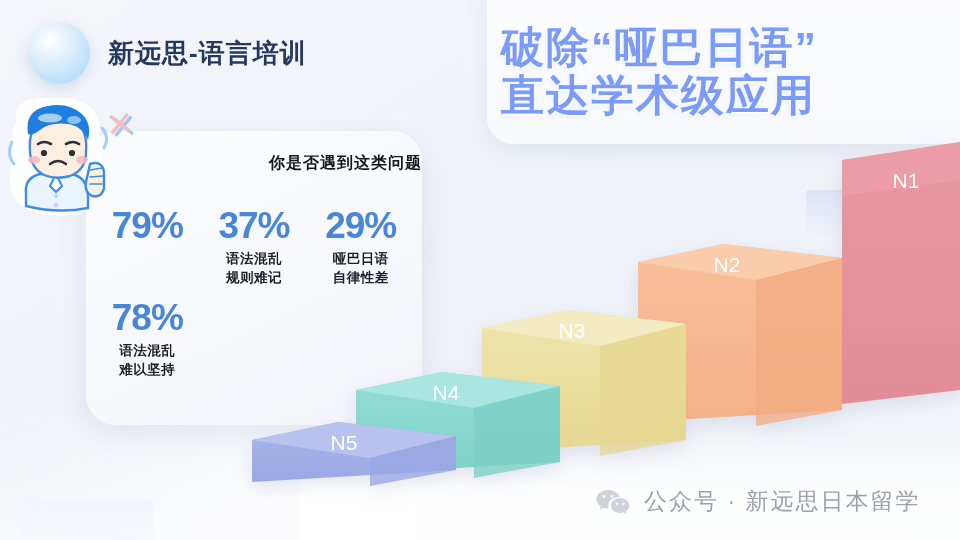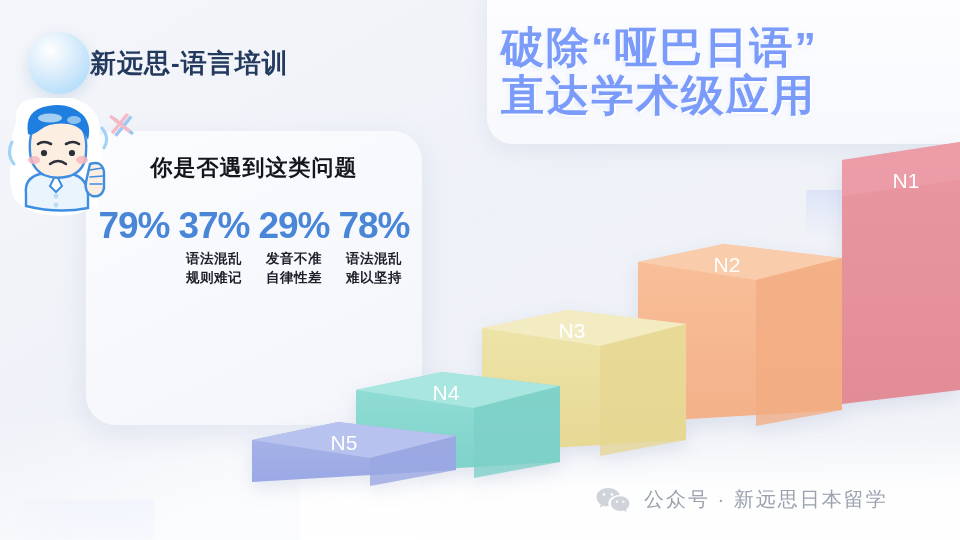--- a/index.html
+++ b/index.html
@@ -26,21 +26,21 @@
     background:linear-gradient(160deg,rgba(255,255,255,0) 0%,rgba(255,255,255,.75) 60%);
     pointer-events:none;
   }
   .bg-floor{
     position:absolute; left:300px; bottom:0; width:660px; height:110px;
     background:linear-gradient(180deg,rgba(255,255,255,0) 0%,rgba(255,255,255,.9) 55%);
     pointer-events:none;
   }
 
   
-  .brand{ position:absolute; left:28px; top:32px; display:flex; align-items:center; }
+  .brand{ position:absolute; left:28px; top:22px; display:flex; align-items:center; gap:18px; }
   .brand-logo{
     width:62px; height:62px; border-radius:50%;
     background:radial-gradient(circle at 36% 30%,#ffffff 0%,#ddeefb 38%,#b7defa 78%,#a9d6f6 100%);
     box-shadow:0 5px 14px rgba(120,160,200,.25);
   }
   .brand-title{
     font-size:26px; font-weight:bold; color:#23395e; letter-spacing:1px;
     white-space:nowrap;
   }
 
@@ -61,26 +61,26 @@
   .headline-line.l2{ margin-top:2px; }
 
   
   .problem-card{
     position:absolute; left:86px; top:131px; width:336px; height:294px;
     background:linear-gradient(155deg,#fbfcfe 0%,#f3f5fa 100%);
     border-radius:30px;
     box-shadow:0 10px 28px rgba(130,150,190,.16);
   }
   .problem-title{
-    position:absolute; left:0; right:0; top:22px; text-align:center;
-    font-size:22px; font-weight:bold; color:#14161c; letter-spacing:1px;
+    position:absolute; left:0; right:0; top:22px; text-align:right;
+    font-size:16px; font-weight:bold; color:#14161c; letter-spacing:1px;
   }
   .stats-grid{
     position:absolute; left:8px; right:8px; top:76px;
-    display:grid; grid-template-columns:1fr 1fr 1fr 1fr; row-gap:32px;
+    display:grid; grid-template-columns:1fr 1fr 1fr; row-gap:12px;
   }
   .stat{ text-align:center; }
   .stat-pct{
     font-size:37px; font-weight:bold; color:#4a86d8; line-height:1.05;
     letter-spacing:-1px;
   }
   .stat-desc{
     margin-top:3px; font-size:13.5px; font-weight:bold; color:#1c1f27;
     line-height:1.42; letter-spacing:.5px;
   }
@@ -103,21 +103,21 @@
     paint-order:stroke; text-anchor:middle;
   }
 
   
   .footer{
     position:absolute; left:596px; top:486px;
     display:flex; align-items:center; gap:14px;
   }
   .wechat-icon{ width:34px; height:26px; opacity:.55; }
   .footer-text{
-    font-size:20px; color:#9aa2ad; letter-spacing:2px; white-space:nowrap;
+    font-size:23px; color:#9aa2ad; letter-spacing:2px; white-space:nowrap;
   }
 </style>
 </head>
 <body>
 
 <div class="bg-band-right"></div>
 <div class="bg-band-left"></div>
 <div class="bg-corner-sheen"></div>
 <div class="bg-floor"></div>
 
@@ -140,21 +140,21 @@
     <div class="stat">
       <div class="stat-pct">37%</div>
       <div class="stat-desc">
         <span>语法混乱</span><br>
         <span>规则难记</span>
       </div>
     </div>
     <div class="stat">
       <div class="stat-pct">29%</div>
       <div class="stat-desc">
-        <span>发音不准</span><br>
+        <span>哑巴日语</span><br>
         <span>自律性差</span>
       </div>
     </div>
     <div class="stat">
       <div class="stat-pct">78%</div>
       <div class="stat-desc">
         <span>语法混乱</span><br>
         <span>难以坚持</span>
       </div>
     </div>

